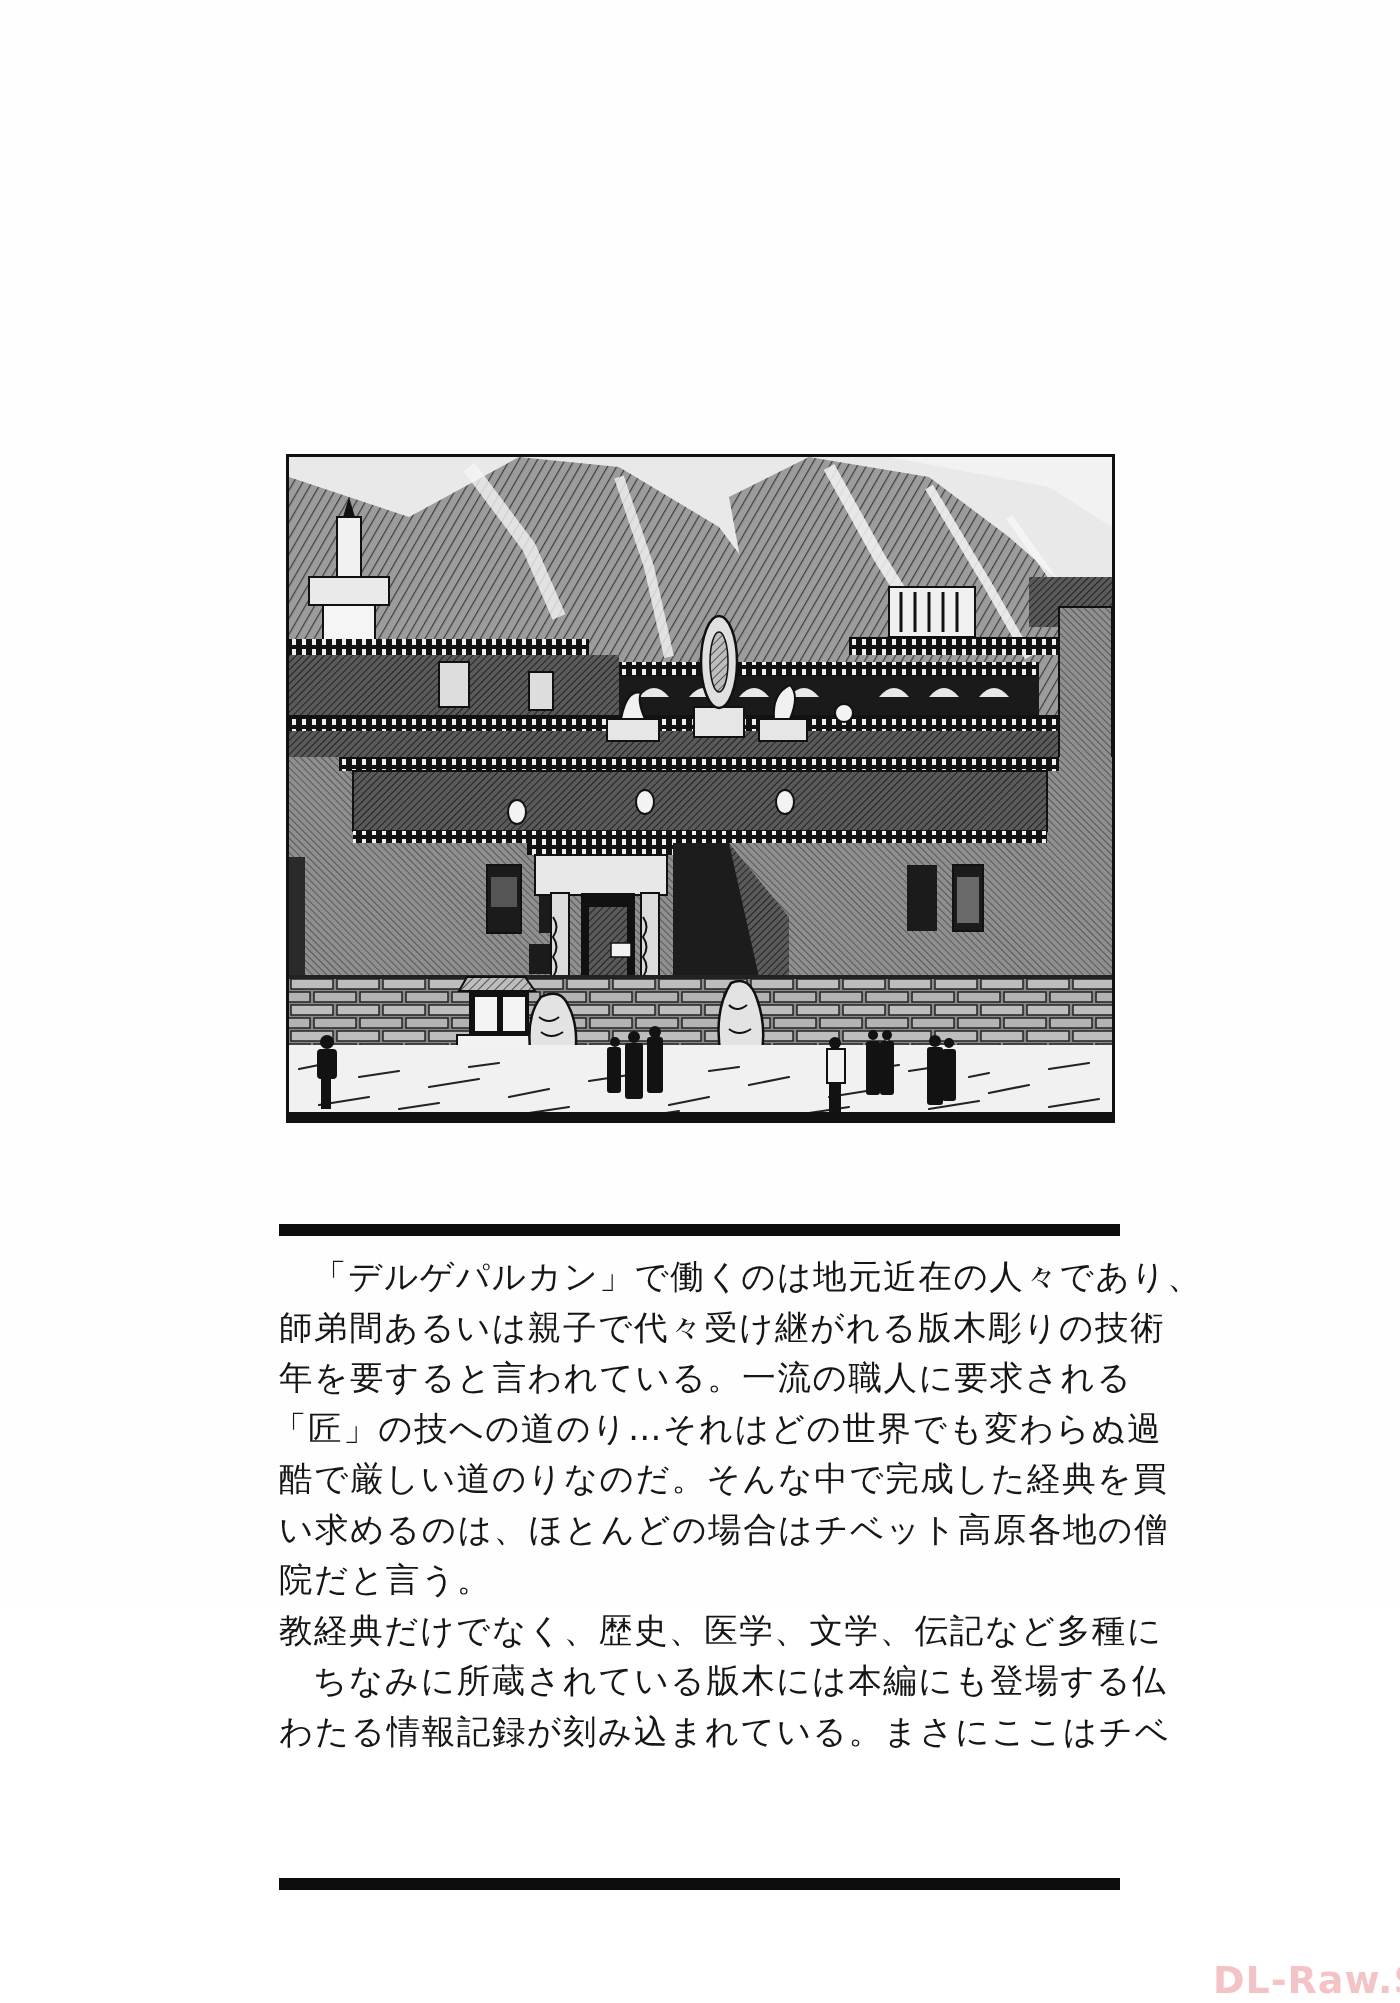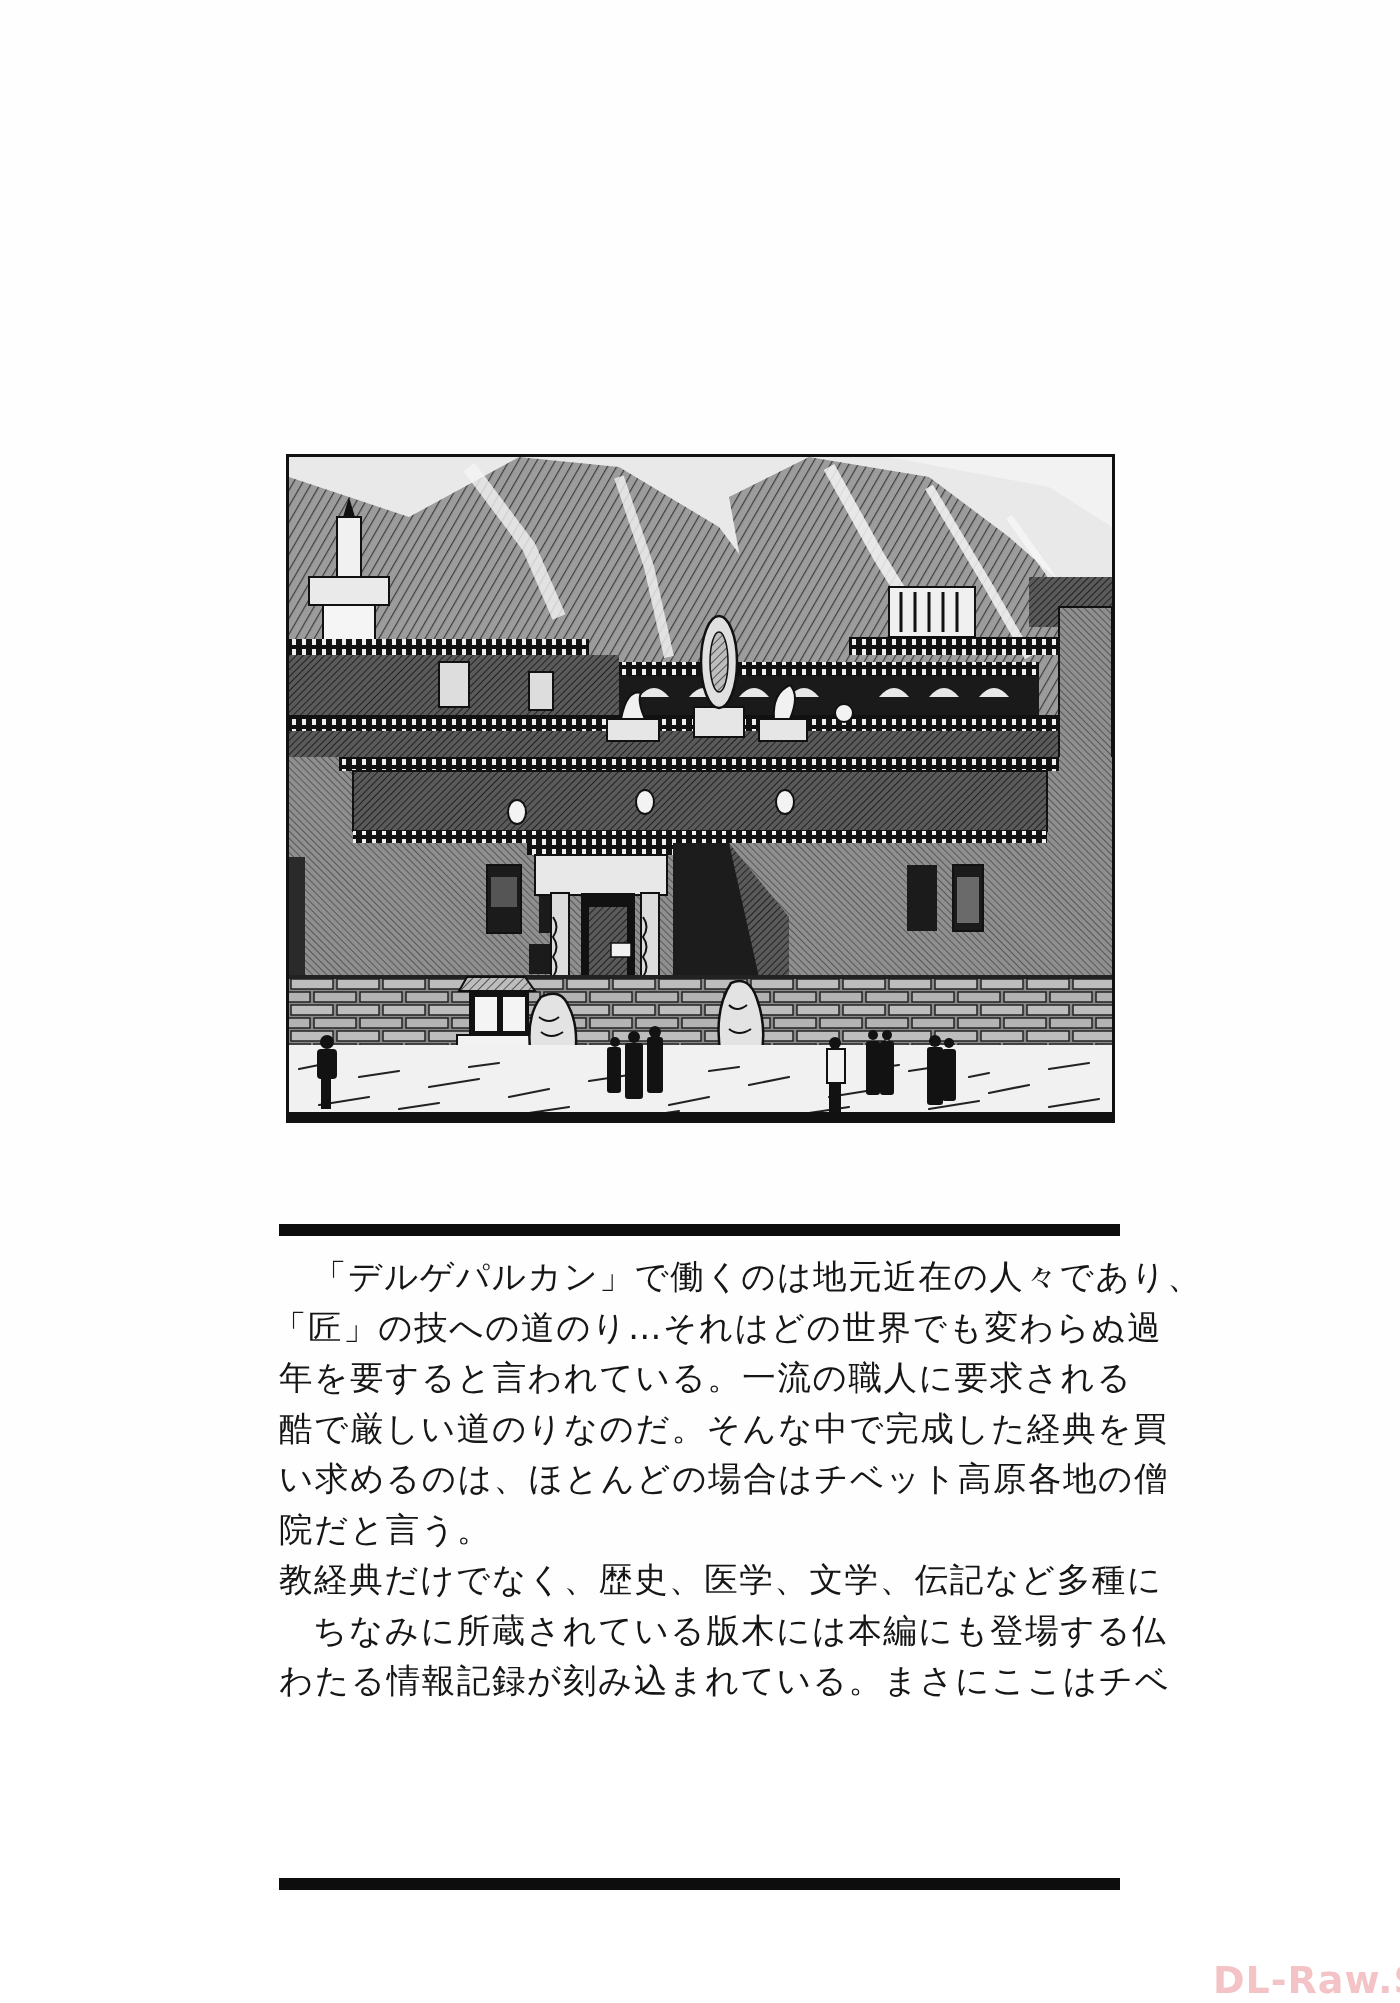--- a/index.html
+++ b/index.html
@@ -237,22 +237,23 @@
           <rect x="653" y="592" width="14" height="52" rx="3"></rect>
       </g>
     </svg>
   </div>
 
   <div class="rule rule-top"></div>
 
   <div class="text-block">
     <div>
       <div class="line indent">「デルゲパルカン」で働くのは地元近在の人々であり、</div>
+      <div class="line">師弟間あるいは親子で代々受け継がれる版木彫りの技術</div>
+      <div class="line">年を要すると言われている。一流の職人に要求される</div>
       <div class="line bracket-start">「匠」の技への道のり…それはどの世界でも変わらぬ過</div>
-      <div class="line">年を要すると言われている。一流の職人に要求される</div>
       <div class="line">酷で厳しい道のりなのだ。そんな中で完成した経典を買</div>
       <div class="line">い求めるのは、ほとんどの場合はチベット高原各地の僧</div>
       <div class="line">院だと言う。</div>
     </div>
     <div>
       <div class="line">教経典だけでなく、歴史、医学、文学、伝記など多種に</div>
       <div class="line indent">ちなみに所蔵されている版木には本編にも登場する仏</div>
       <div class="line">わたる情報記録が刻み込まれている。まさにここはチベ</div>
     </div>
   </div>

